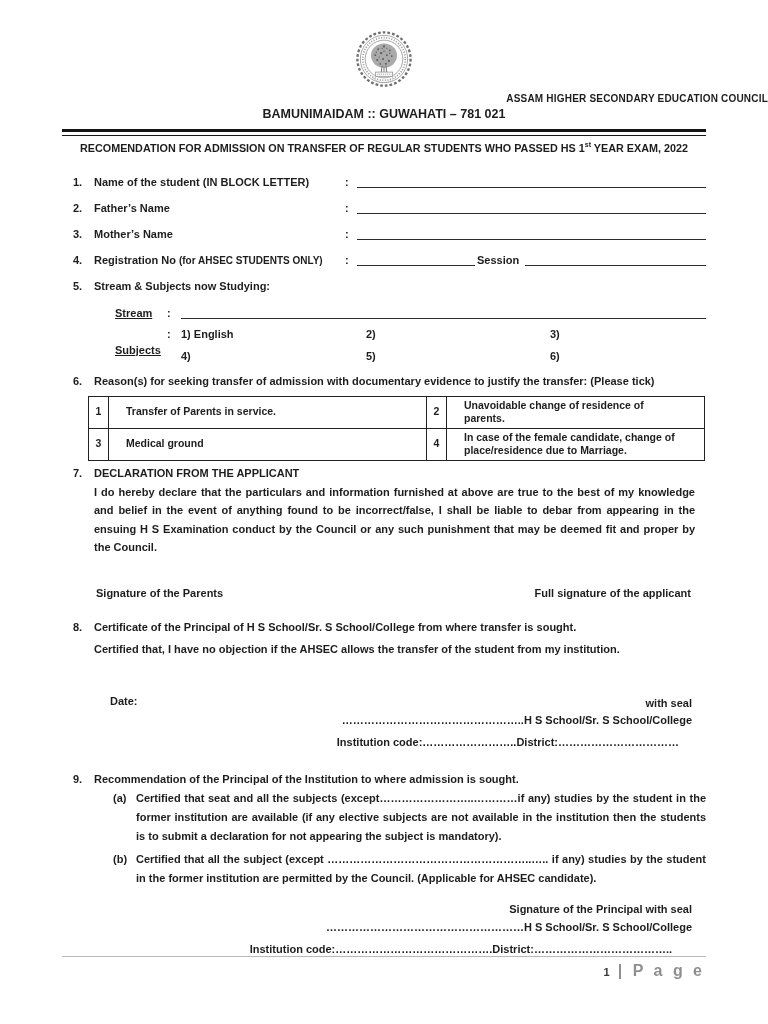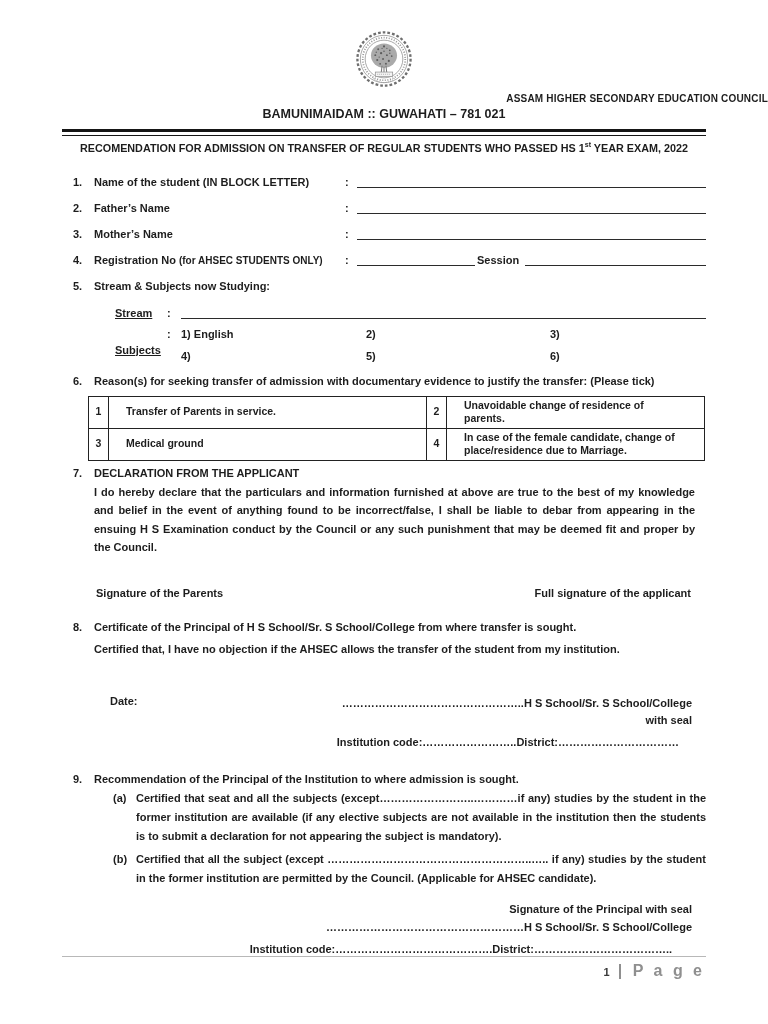--- a/index.html
+++ b/index.html
@@ -192,22 +192,22 @@
 
     <div class="sec-head mt8">
       <span class="qnum">8.</span>
       <span>Certificate of the Principal of H S School/Sr. S School/College from where transfer is sought.</span>
     </div>
     <div class="body8">Certified that, I have no objection if the AHSEC allows the transfer of the student from my institution.</div>
 
     <div class="block8">
       <span class="date8">Date:</span>
       <div class="right8">
+        <div>with seal</div>
         <div>…………………………………………..H S School/Sr. S School/College</div>
-        <div>with seal</div>
         <span class="inst8">Institution code:……………………..District:……………………………</span>
       </div>
     </div>
 
     <div class="sec-head mt9">
       <span class="qnum">9.</span>
       <span>Recommendation of the Principal of the Institution to where admission is sought.</span>
     </div>
 
     <div class="sub">

